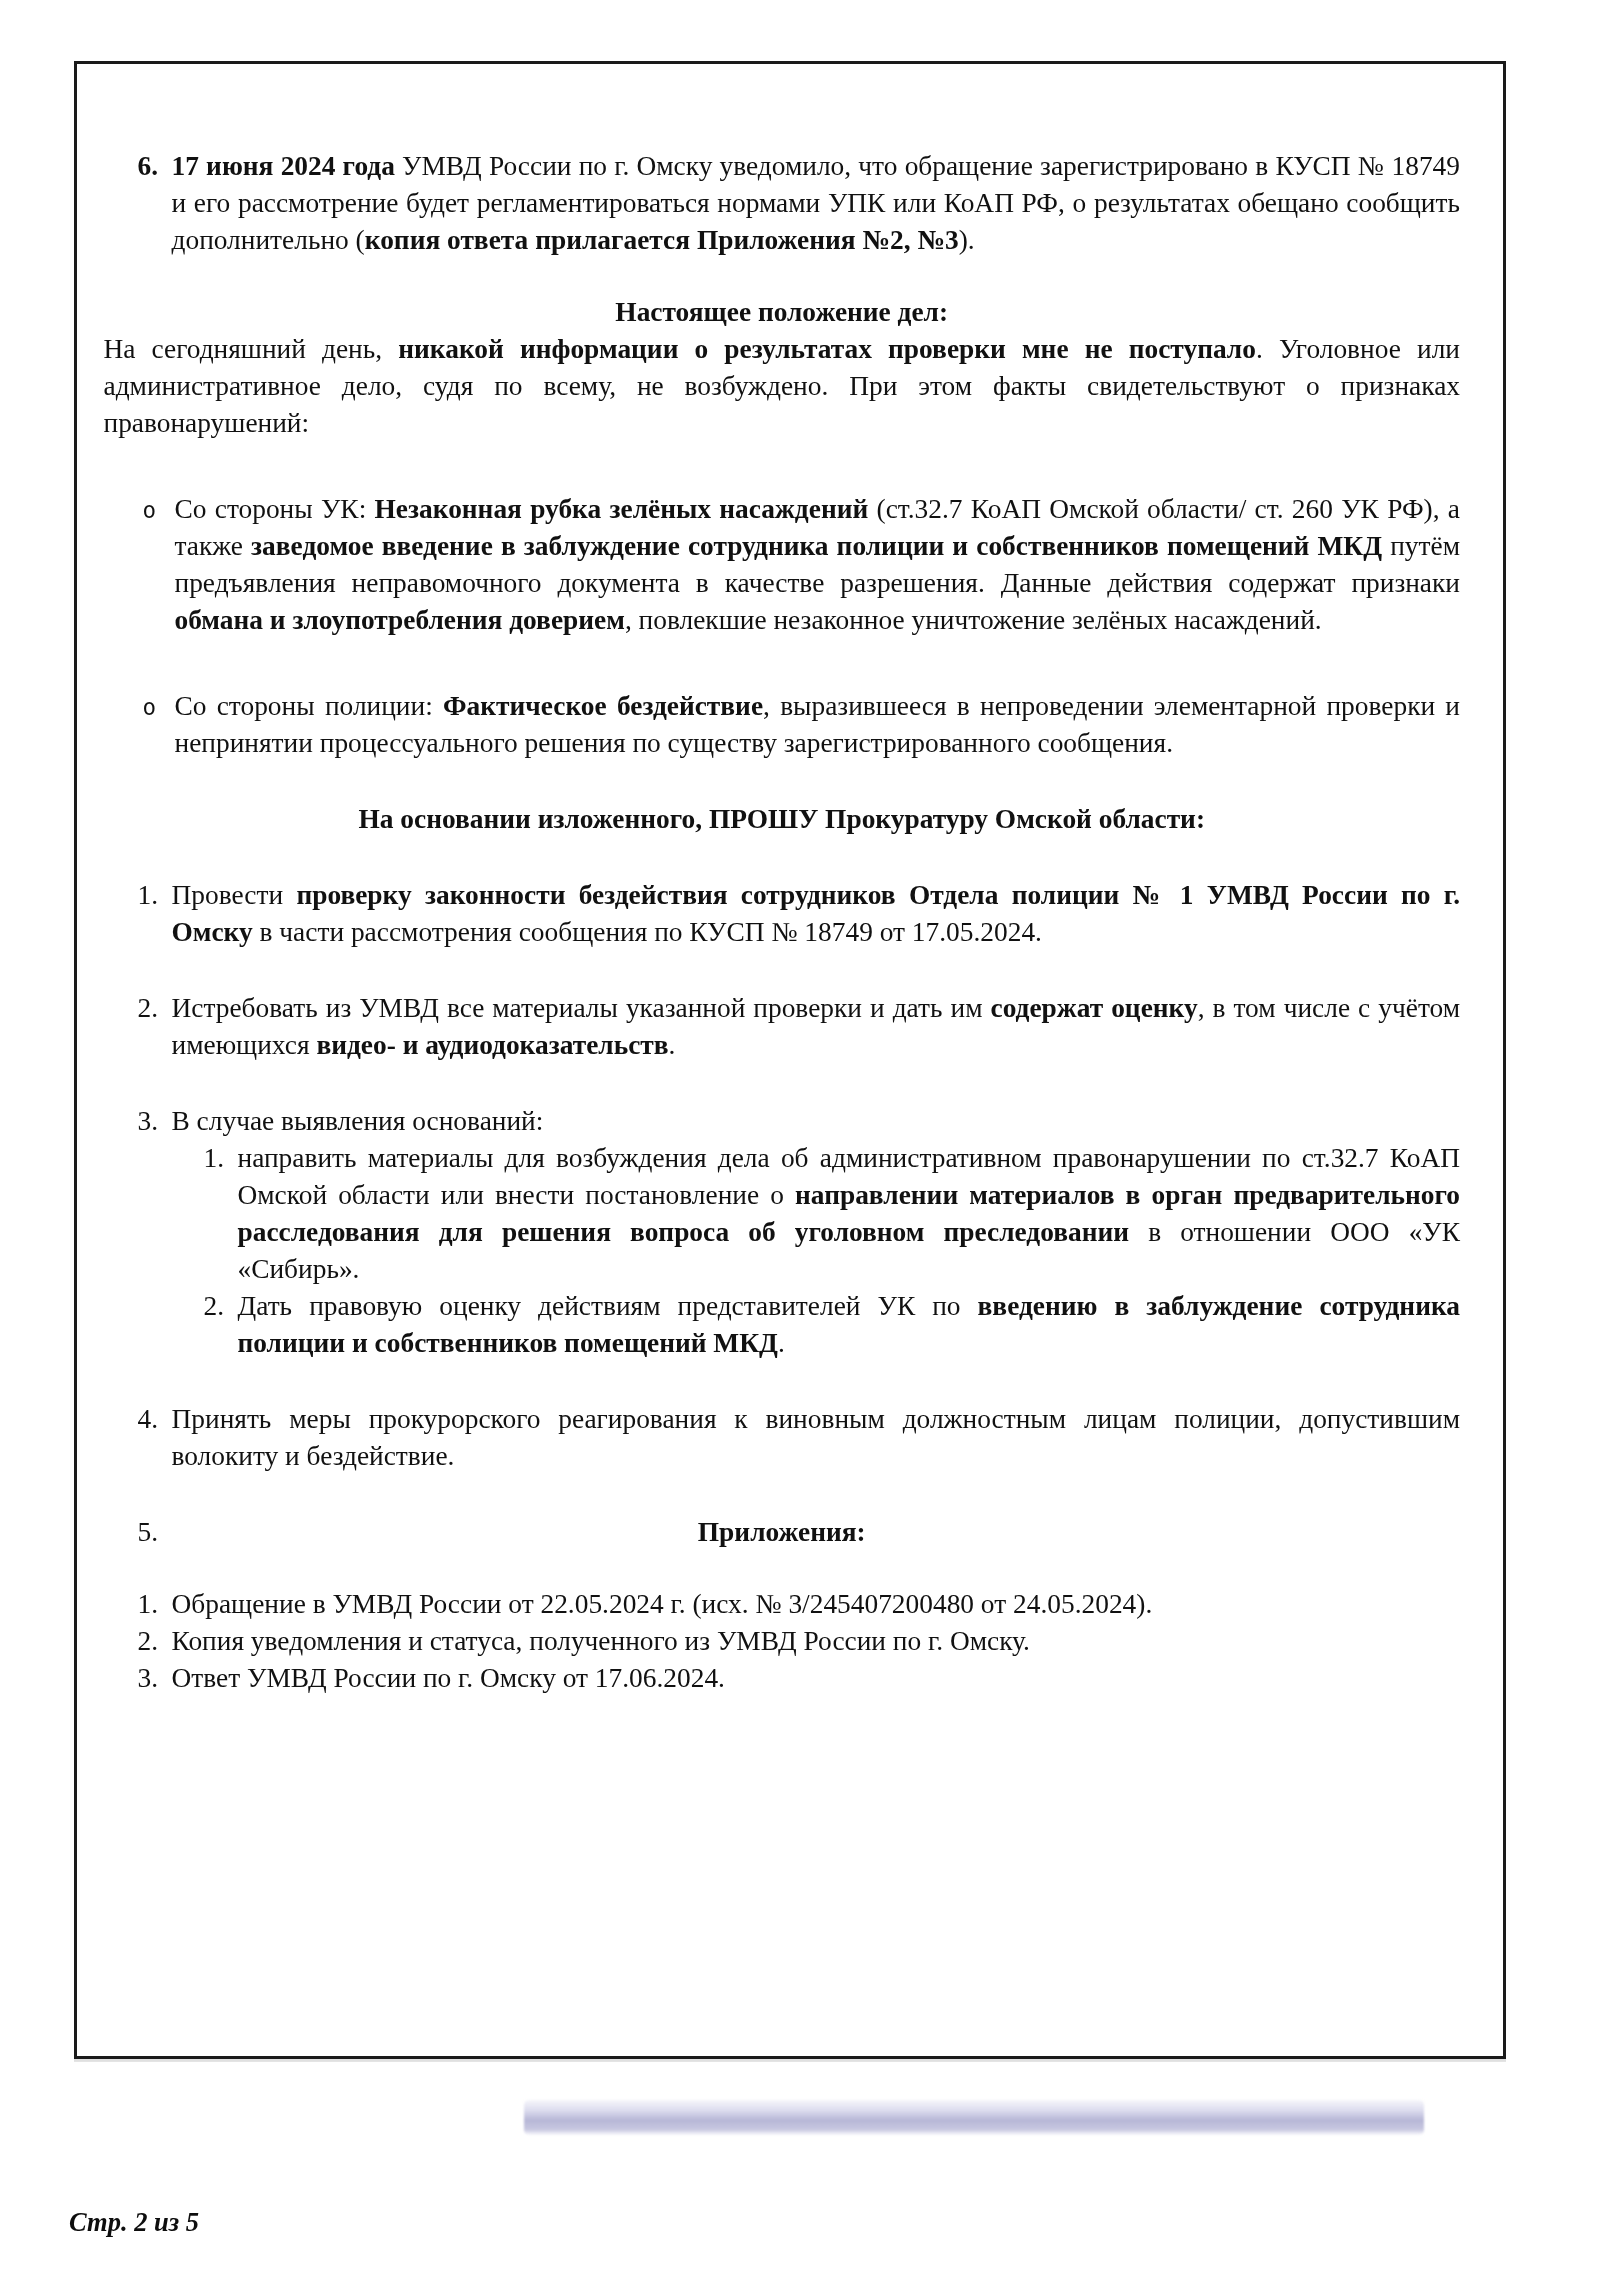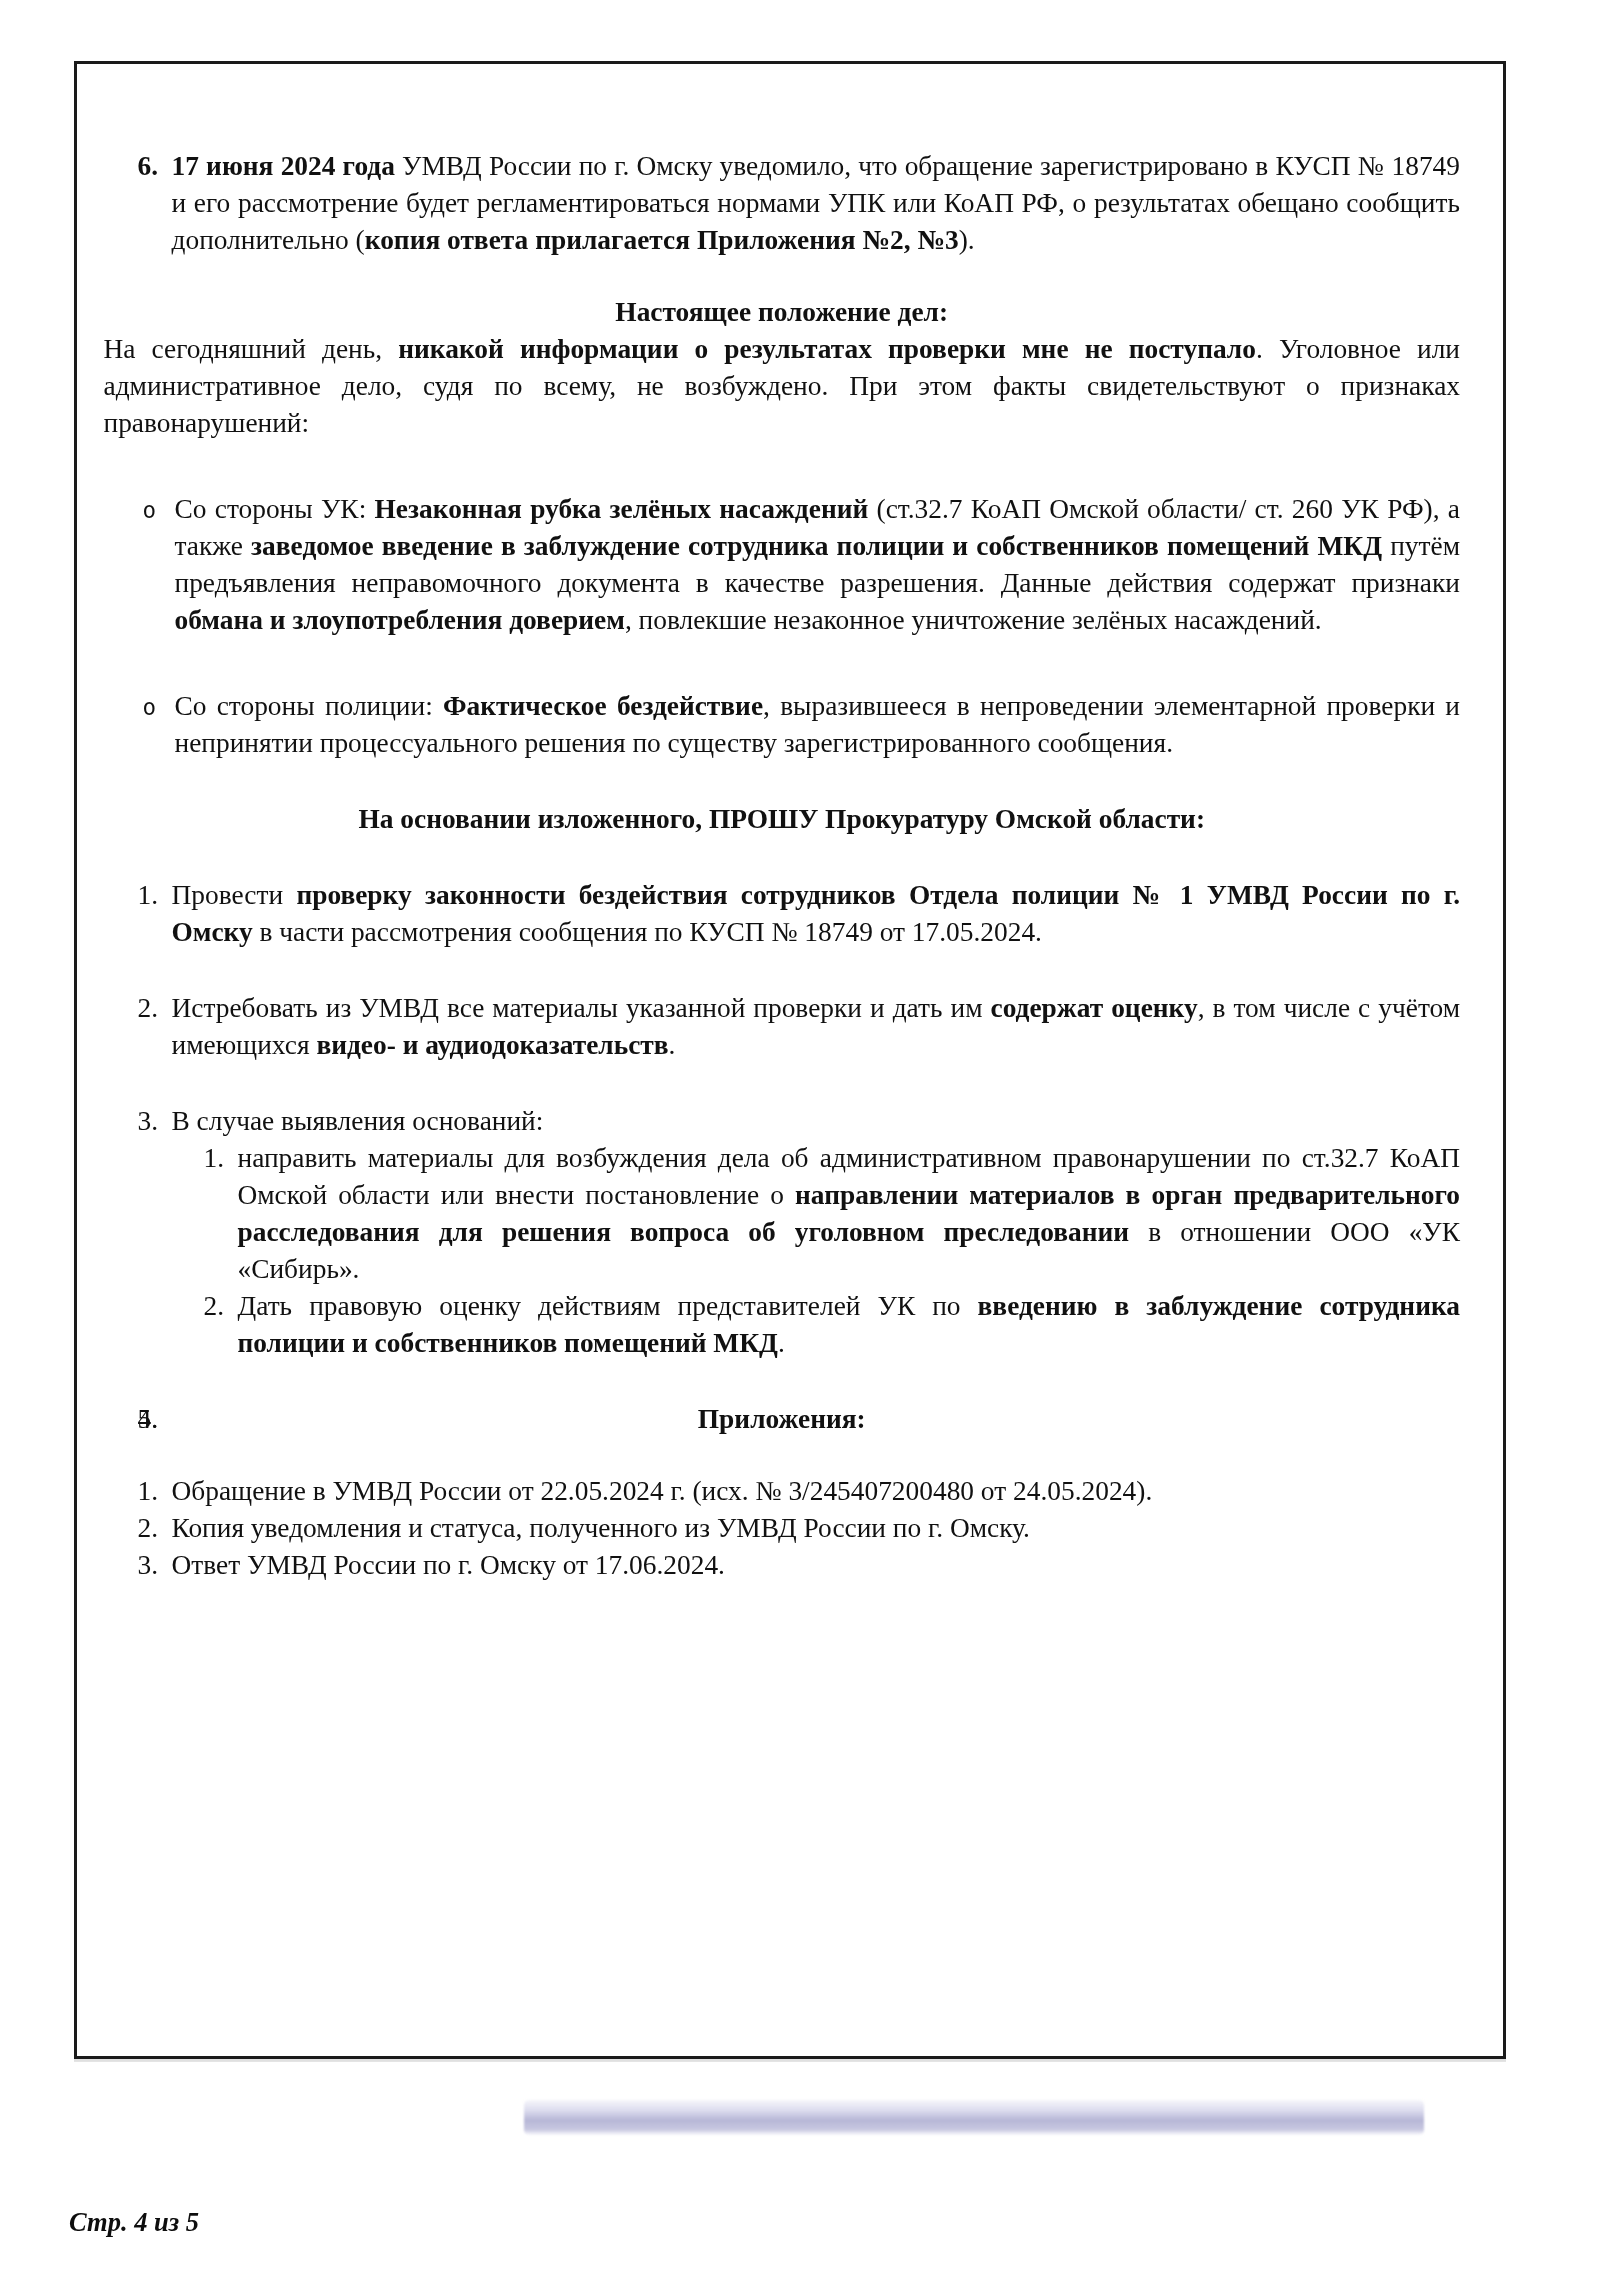--- a/index.html
+++ b/index.html
@@ -72,21 +72,21 @@
 
     <div class="block sub">
       <span class="marker">1.</span><span>направить материалы для возбуждения дела об административном правонарушении по ст.32.7 КоАП Омской области или внести постановление о </span><span class="b">направлении материалов в орган предварительного расследования для решения вопроса об уголовном преследовании</span><span> в отношении ООО «УК «Сибирь».</span>
     </div>
 
     <div class="block sub">
       <span class="marker">2.</span><span>Дать правовую оценку действиям представителей УК по </span><span class="b">введению в заблуждение сотрудника полиции и собственников помещений МКД</span><span>.</span>
     </div>
 
     <div class="block li gap-md">
-      <span class="marker">4.</span>
+      <span class="marker">4.</span><span>Принять меры прокурорского реагирования к виновным должностным лицам полиции, допустившим волокиту и бездействие.</span>
     </div>
 
     <div class="block li gap-md">
       <span class="marker">5.</span>
     </div>
 
     <div class="block heading gap-md">Приложения:</div>
 
     <div class="block li gap-sm">
       <span class="marker">1.</span><span>Обращение в УМВД России от 22.05.2024 г. (исх. № 3/245407200480 от 24.05.2024).</span>
@@ -98,14 +98,14 @@
 
     <div class="block li">
       <span class="marker">3.</span><span>Ответ УМВД России по г. Омску от 17.06.2024.</span>
     </div>
 
   </div>
 </div>
 
 <div class="artifact-bar"></div>
 
-<div class="footer">Стр. 4 из 5</div>
+<div class="footer">Стр. 2 из 5</div>
 
 
 </body></html>

